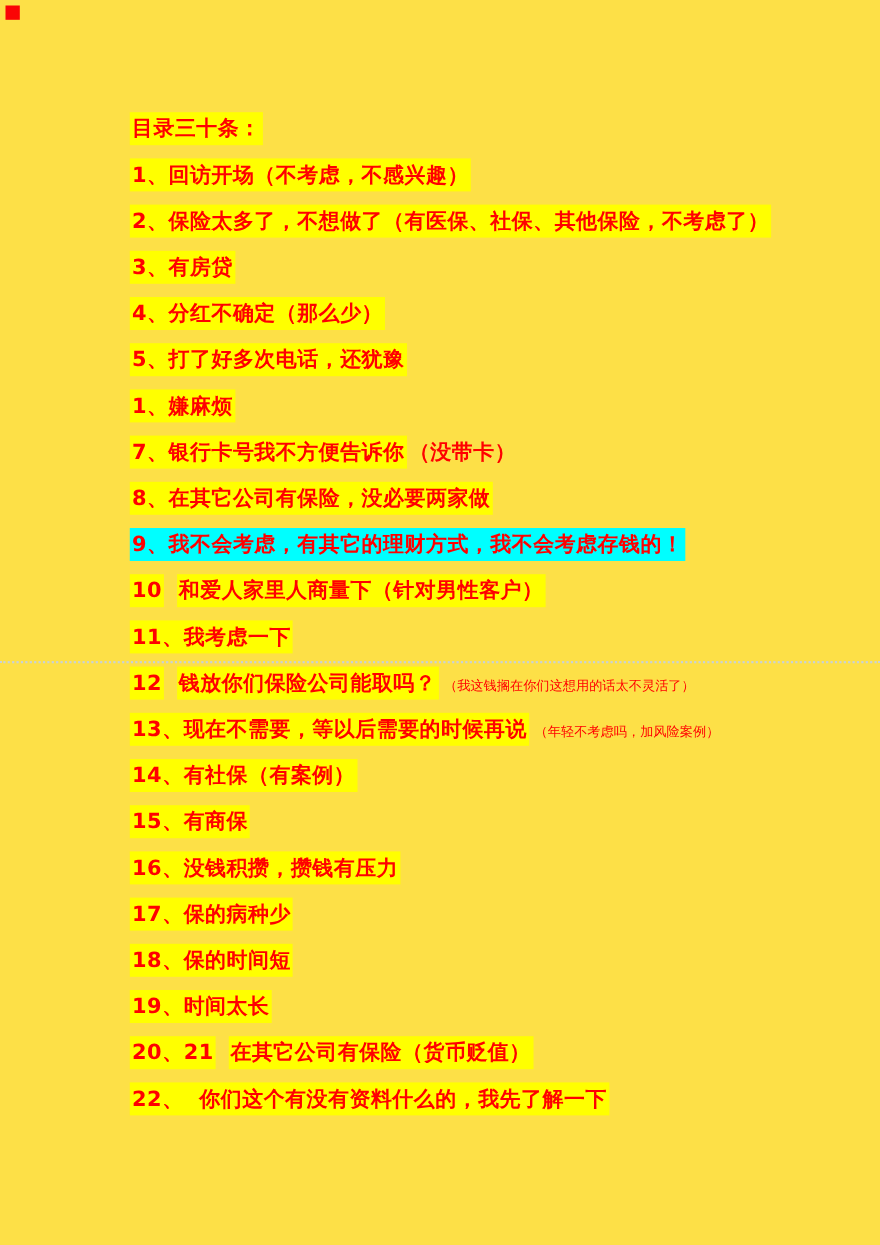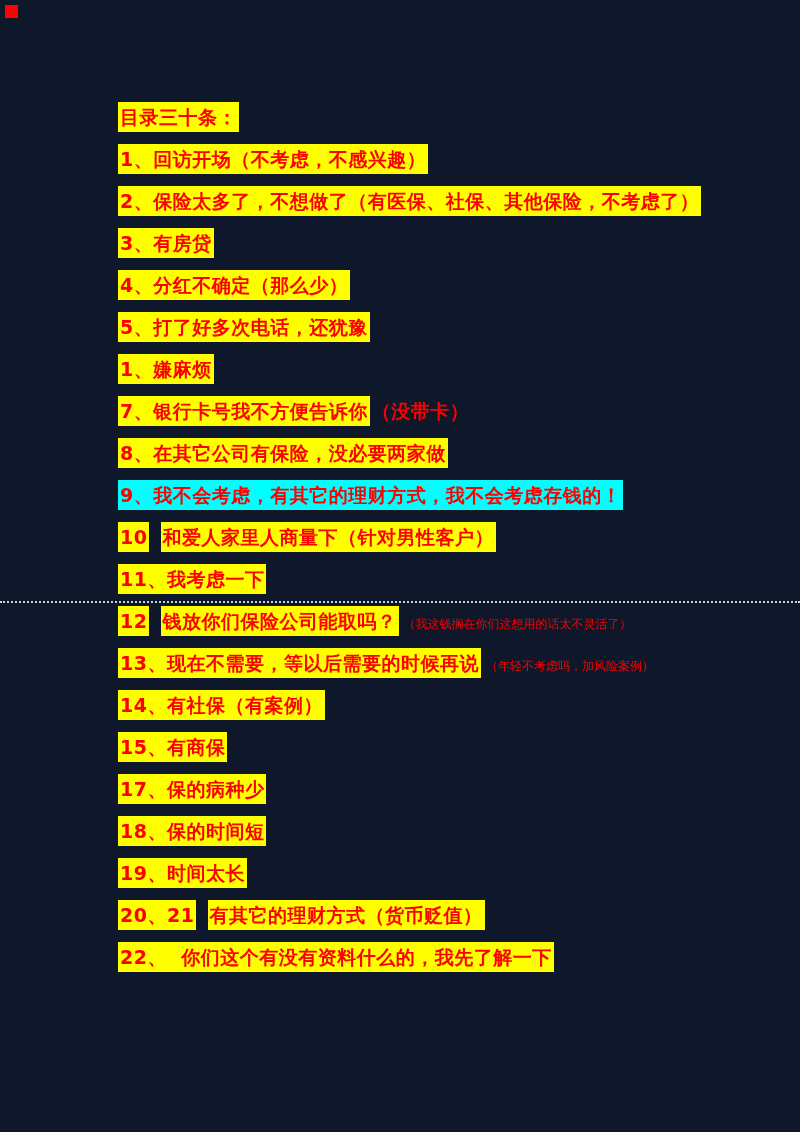--- a/index.html
+++ b/index.html
@@ -4,21 +4,21 @@
 <style>
   html, body {
     margin: 0;
     padding: 0;
     background: #ffffff;
   }
   .page {
     position: relative;
     width: 800px;
     height: 1132px;
-    background: #0f172a;
+    background: #fde047;
     overflow: hidden;
     font-family: "DejaVu Sans", "Liberation Sans", sans-serif;
   }
   .marker {
     position: absolute;
     left: 5px;
     top: 5px;
     width: 13px;
     height: 13px;
     background: #fa0505;
@@ -76,19 +76,20 @@
       <div class="para"><span class="seg hl-yellow">1、嫌麻烦</span></div>
       <div class="para"><span class="seg hl-yellow">7、银行卡号我不方便告诉你</span><span class="seg">（没带卡）</span></div>
       <div class="para"><span class="seg hl-yellow">8、在其它公司有保险，没必要两家做</span></div>
       <div class="para"><span class="seg hl-cyan">9、我不会考虑，有其它的理财方式，我不会考虑存钱的！</span></div>
       <div class="para"><span class="seg hl-yellow">10</span><span class="seg"> </span><span class="seg hl-yellow">和爱人家里人商量下（针对男性客户）</span></div>
       <div class="para"><span class="seg hl-yellow">11、我考虑一下</span></div>
       <div class="para"><span class="seg hl-yellow">12</span><span class="seg"> </span><span class="seg hl-yellow">钱放你们保险公司能取吗？</span><span class="seg small">（我这钱搁在你们这想用的话太不灵活了）</span></div>
       <div class="para"><span class="seg hl-yellow">13、现在不需要，等以后需要的时候再说</span><span class="seg small">（年轻不考虑吗，加风险案例）</span></div>
       <div class="para"><span class="seg hl-yellow">14、有社保（有案例）</span></div>
       <div class="para"><span class="seg hl-yellow">15、有商保</span></div>
+      <div class="para"><span class="seg hl-yellow">16、没钱积攒，攒钱有压力</span></div>
       <div class="para"><span class="seg hl-yellow">17、保的病种少</span></div>
       <div class="para"><span class="seg hl-yellow">18、保的时间短</span></div>
       <div class="para"><span class="seg hl-yellow">19、时间太长</span></div>
-      <div class="para"><span class="seg hl-yellow">20、21</span><span class="seg"> </span><span class="seg hl-yellow">有其它的理财方式（货币贬值）</span></div>
+      <div class="para"><span class="seg hl-yellow">20、21</span><span class="seg"> </span><span class="seg hl-yellow">在其它公司有保险（货币贬值）</span></div>
       <div class="para"><span class="seg hl-yellow">22、  你们这个有没有资料什么的，我先了解一下</span></div>
     </div>
 </div>
 
 </body></html>

